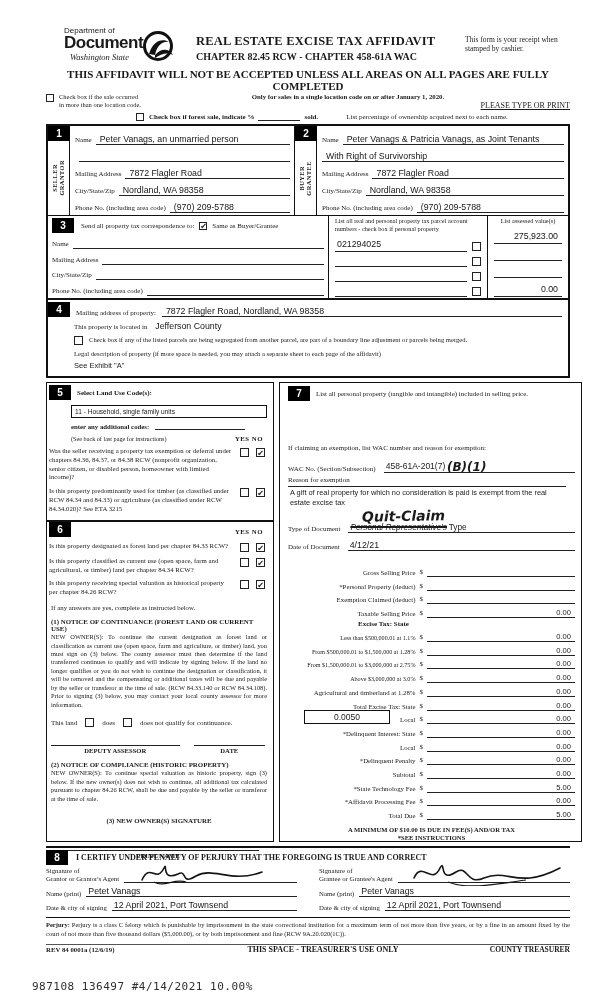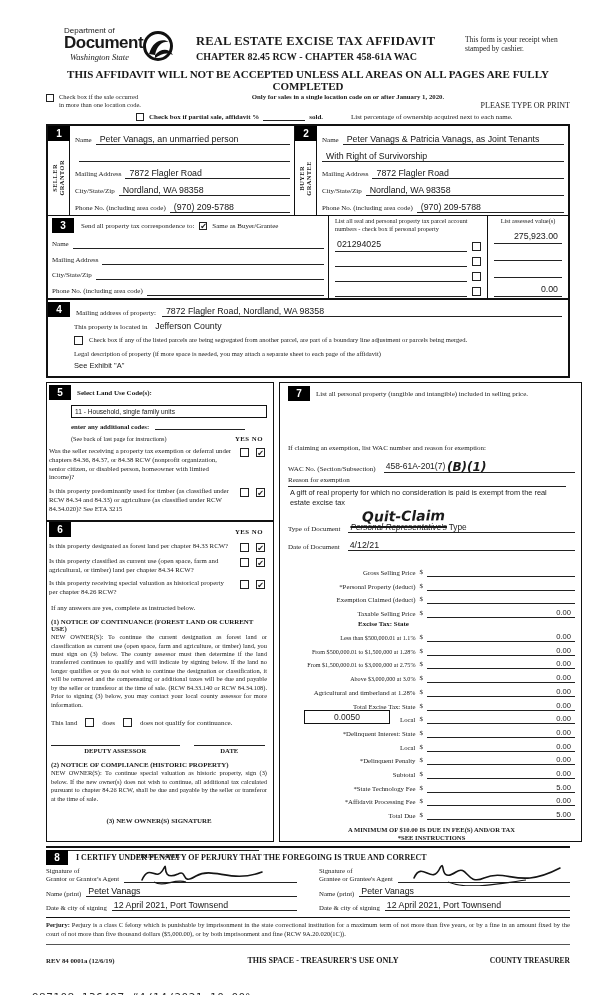--- a/index.html
+++ b/index.html
@@ -21,21 +21,21 @@
   .logo-svg { margin-left:-4px; margin-top:2px; }
   .title-block { flex:1; text-align:left; padding-top:8px; }
   .title { font-size:12.5px; font-weight:bold; letter-spacing:0.2px; }
   .subtitle { font-size:10px; font-weight:bold; margin-top:2px; }
   .receipt { width:105px; font-size:7.5px; line-height:1.25; padding-top:9px; }
   .warning { text-align:center; font-size:11px; font-weight:bold; margin-top:2px; }
   .subrow { display:flex; margin-top:1px; }
   .chkline { width:200px; font-size:6.5px; line-height:1.3; display:flex; }
   .chkline .cb { margin-right:5px; margin-top:1px; }
   .onlynote { flex:1; text-align:center; font-size:6.8px; font-weight:bold; }
-  .pleasetype { width:120px; text-align:right; font-size:8px; padding-top:8px; }
+  .pleasetype { width:120px; text-align:right; font-size:8px; padding-top:8px;text-decoration:underline; }
   .partialrow { display:flex; font-size:7px; margin-top:3px; padding-left:90px; }
   .partialrow b { font-weight:bold; }
   .pct-line { display:inline-block; width:42px; border-bottom:1px solid #222; margin:0 4px; }
   .own-note { font-weight:normal; margin-left:28px; }
 
   
   .cb { display:inline-block; width:8px; height:8px; border:1px solid #222; font-size:8px; line-height:8px;
         text-align:center; font-family:"DejaVu Sans",sans-serif; font-weight:bold; vertical-align:middle; background:#fff; }
   .cb.big { width:9px; height:9px; line-height:9px; }
 
@@ -151,21 +151,21 @@
   .sigb { flex:1; }
   .sigb .srow { display:flex; align-items:flex-end; font-size:6.8px; }
   .sigb .slab2 { line-height:1.2; font-size:6.8px; }
   .sigb .sline { flex:1; border-bottom:1px solid #222; margin-left:5px; position:relative; height:14px; }
   .sigb .sline svg { position:absolute; left:10px; bottom:-4px; }
   .sigb .srow + .srow { margin-top:3px; }
   .sigb .sval { flex:1; border-bottom:1px solid #222; margin-left:5px; padding:0 2px; }
 
   .perjury { font-size:6.5px; line-height:1.35; margin-top:6px; text-align:justify; border-top:1.5px solid #111; padding-top:3px; }
   .perjury b { font-weight:bold; }
-  .footrow { display:flex; align-items:center; margin-top:5px; border-top:1px solid #555; padding-top:11px; }
+  .footrow { display:flex; align-items:center; margin-top:5px; border-top:1px solid #555; padding-top:0; }
   .rev { font-size:6.8px; font-weight:bold; width:160px; }
   .treas { flex:1; text-align:center; font-size:8px; font-weight:bold; }
   .ctreas { width:130px; text-align:right; font-size:7.5px; font-weight:bold; }
   .stamp { font-family:"DejaVu Sans Mono",monospace; font-size:11px; color:#2e2e2e; margin:26px 0 0 -14px; letter-spacing:0.5px; }
 </style>
 </head>
 <body>
 
 <div class="page">
 
@@ -195,21 +195,21 @@
       <span>
         <span>Check box if the sale occurred</span><br>
         <span>in more than one location code.</span>
       </span>
     </div>
     <div class="onlynote">Only for sales in a single location code on or after January 1, 2020.</div>
     <div class="pleasetype">PLEASE TYPE OR PRINT</div>
   </div>
   <div class="partialrow">
     <span class="cb"></span>
-    <b style="margin-left:5px;">Check box if partial sale, affidavit %</b>
+    <b style="margin-left:5px;">Check box if forest sale, indicate %</b>
     <span class="pct-line"></span>
     <b>sold.</b>
     <span class="own-note">List percentage of ownership acquired next to each name.</span>
   </div>
 
   <div class="parties">
     <div class="party left">
       <div class="rail">
         <div class="numbox">1</div>
         <div class="vwrap">

